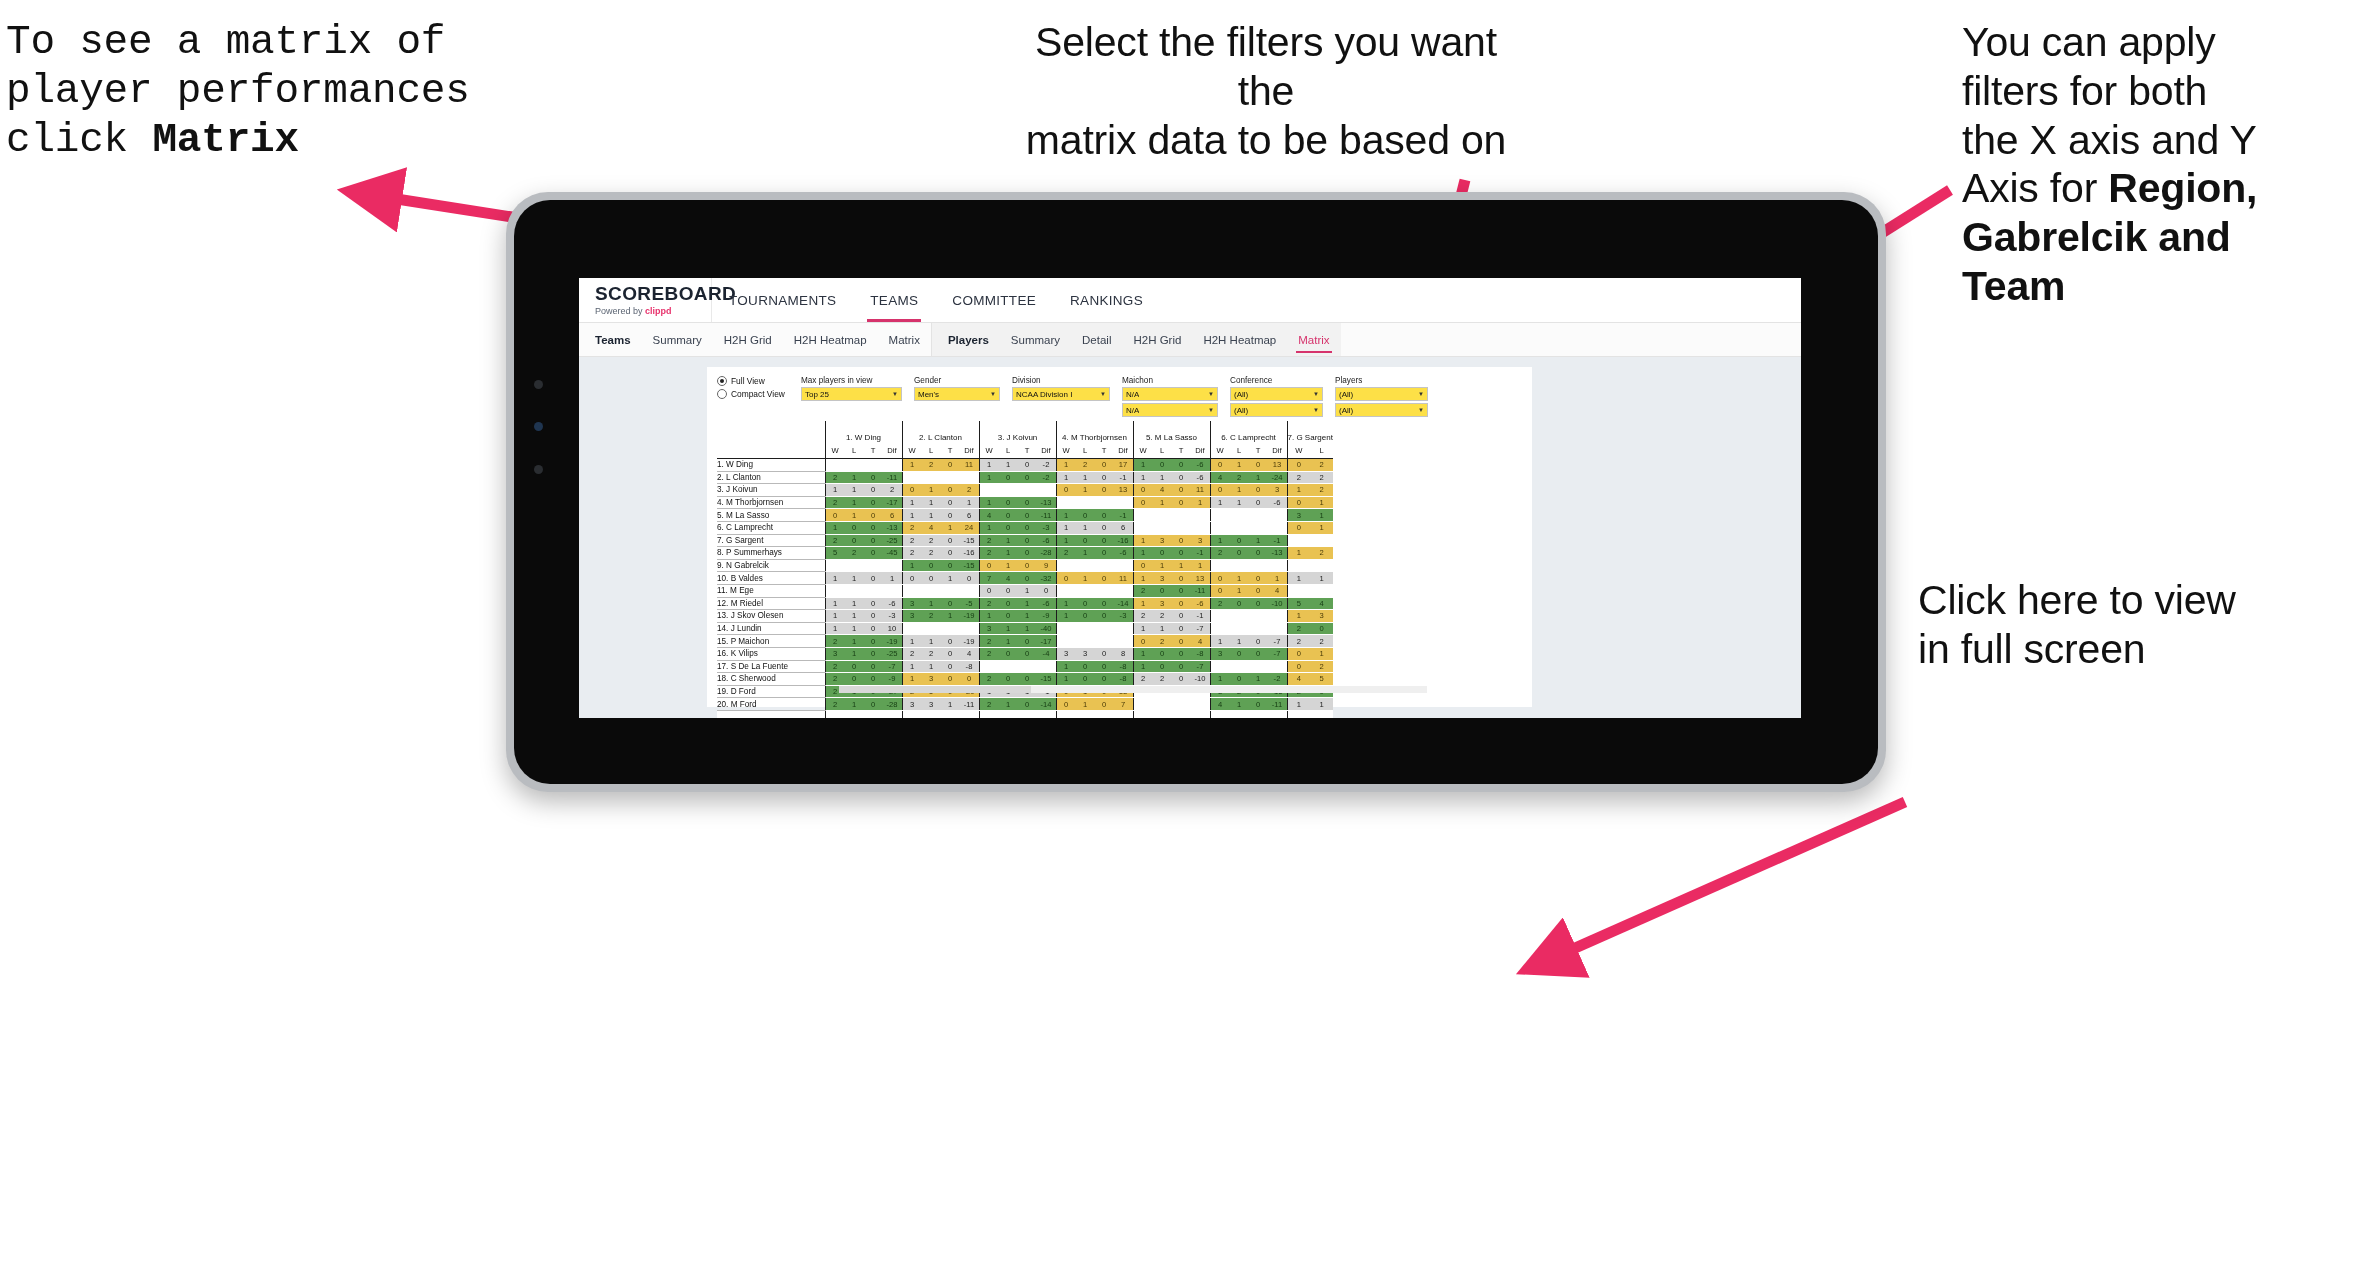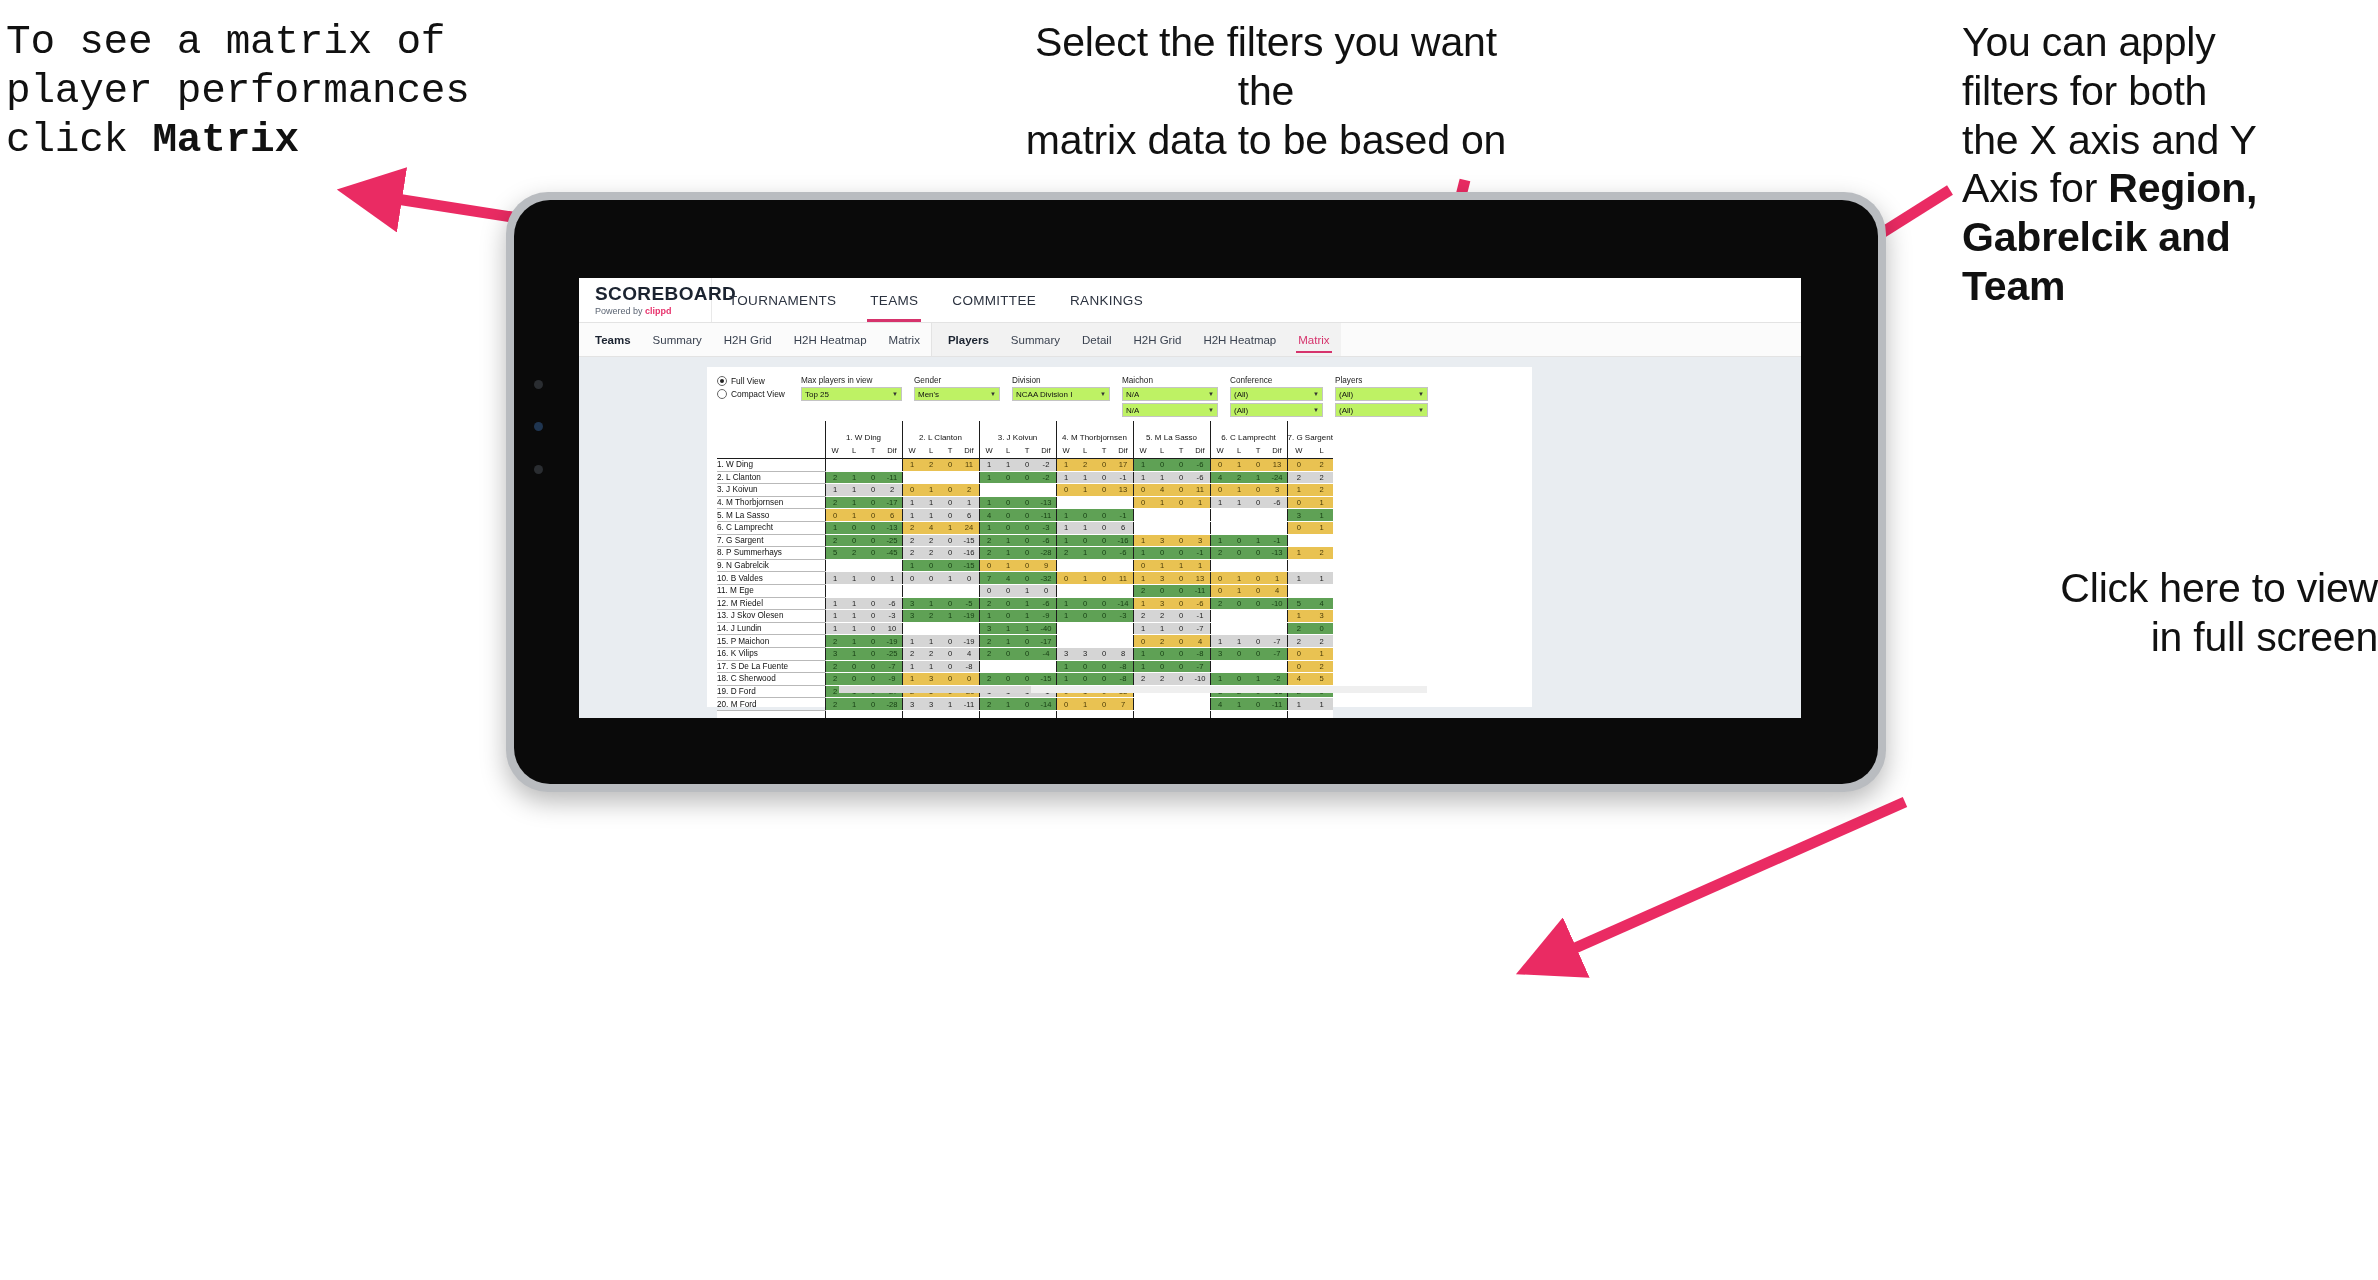--- a/index.html
+++ b/index.html
@@ -5,21 +5,21 @@
   html,body{margin:0;padding:0;background:#ffffff;}
   body{width:2378px;height:1280px;position:relative;overflow:hidden;
        font-family:"Liberation Sans",sans-serif;color:#000;}
 
   
   .anno{position:absolute;font-size:41px;line-height:1.19;color:#111;letter-spacing:-.2px;}
   .anno b{font-weight:700;}
   #anno-matrix{left:6px;top:18px;width:560px;font-family:Liberation Mono, monospace;}
   #anno-filters{left:1006px;top:18px;width:520px;text-align:center;}
   #anno-axes{left:1962px;top:18px;width:420px;}
-  #anno-fullscreen{left:1918px;top:564px;width:460px;text-align:right;}
+  #anno-fullscreen{left:1918px;top:576px;width:460px;}
 
   svg.arrows{position:absolute;left:0;top:0;width:2378px;height:1280px;pointer-events:none;}
 
   
   #tablet{position:absolute;left:506px;top:192px;width:1380px;height:600px;}
   .tab-outer{position:absolute;left:0;top:0;right:0;bottom:0;
       background:#b9bcc0;border-radius:42px;
       box-shadow:0 10px 26px rgba(0,0,0,.28);}
   .tab-inner{position:absolute;left:8px;top:8px;right:8px;bottom:8px;
       background:#0a0a0a;border-radius:36px;}
@@ -50,21 +50,21 @@
   .sub.act::after{content:"";position:absolute;left:9px;right:9px;bottom:3px;height:2px;background:#d6336c;}
 
   
   .ws{background:#e9edf1;height:397px;position:relative;}
   .sheet{position:absolute;left:128px;top:10px;width:825px;height:340px;background:#fff;}
 
   
   .filters{display:flex;padding:9px 0 0 10px;font-size:8.5px;color:#222;}
   .fcol{margin-right:12px;}
   .fcol .lab{font-size:8.2px;margin-bottom:2px;color:#1c1c1c;}
-  .selbox{height:12px;border:1px solid #c4c4c4;background:#bef264;display:flex;align-items:center;
+  .selbox{height:12px;border:1px solid #c4c4c4;background:#fde047;display:flex;align-items:center;
       justify-content:space-between;padding:0 3px;font-size:8px;color:#111;margin-bottom:2px;}
   .selbox .cv{white-space:nowrap;overflow:hidden;}
   .selbox .ar{font-size:6px;color:#333;margin-left:4px;}
   .radio{display:flex;align-items:center;font-size:8.4px;margin-bottom:3px;color:#111;}
   .rdot{width:8px;height:8px;border:1px solid #666;border-radius:50%;margin-right:4px;
         display:flex;align-items:center;justify-content:center;background:#fff;}
   .rdot i{display:block;width:4px;height:4px;border-radius:50%;background:#222;}
 
   
   .mwrap{position:absolute;left:10px;top:54px;right:6px;}

